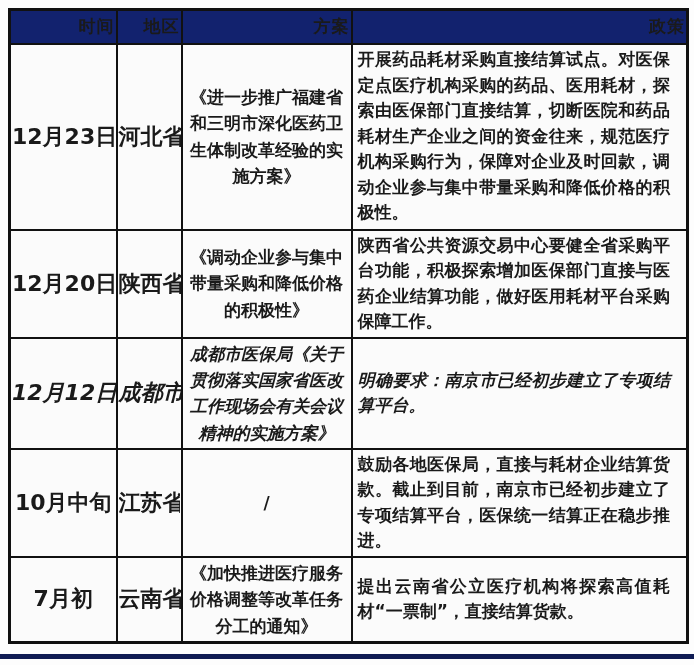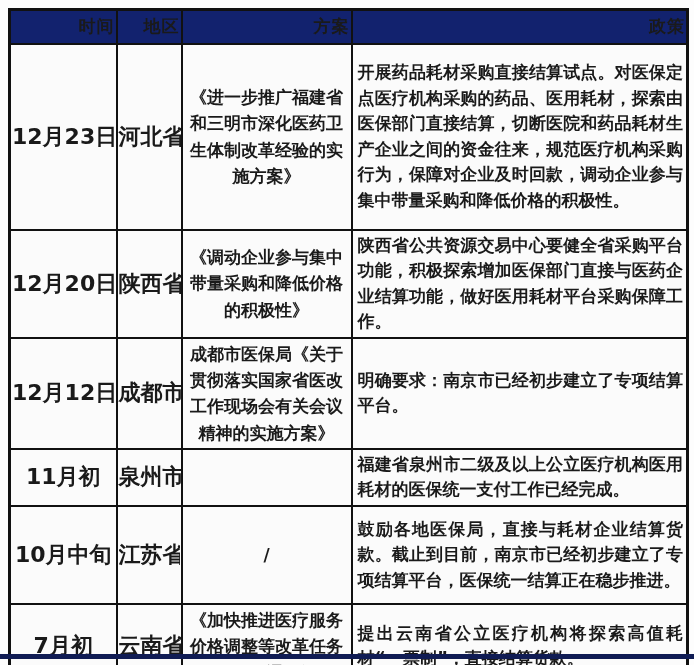--- a/index.html
+++ b/index.html
@@ -54,26 +54,26 @@
     font-size: 17px;
     line-height: 1.55;
     padding: 2px 6px;
     margin-left: 44px;
   }
   td.c-policy {
     text-align: justify;
     vertical-align: middle;
     font-size: 17px;
     line-height: 1.5;
-    padding: 2px 3px 2px 5px;
+    padding: 2px 16px 2px 5px;
   }
   
   tr.r0 td { height: 186px; }
   tr.r1 td { height: 97px; }
-  tr.r2 td { height: 105px; }
+  tr.r2 td { height: 105px; font-style: italic; }
   tr.r3 td { height: 50px; }
   tr.r4 td { height: 98px; border-radius: 12px; }
   tr.r5 td { height: 74px; }
   .bottom-bar {
     position: absolute;
     left: 0;
     bottom: 6px;
     width: 694px;
     height: 5px;
     background: var(--bar-bg, #101c54);
@@ -110,26 +110,20 @@
         <td class="c-region">陕西省</td>
         <td class="c-plan">《调动企业参与集中带量采购和降低价格的积极性》</td>
         <td class="c-policy">陕西省公共资源交易中心要健全省采购平台功能，积极探索增加医保部门直接与医药企业结算功能，做好医用耗材平台采购保障工作。</td>
       </tr>
       <tr class="r2">
         <td class="c-time">12月12日</td>
         <td class="c-region">成都市</td>
         <td class="c-plan">成都市医保局《关于贯彻落实国家省医改工作现场会有关会议精神的实施方案》</td>
         <td class="c-policy">明确要求：南京市已经初步建立了专项结算平台。</td>
       </tr>
-      <tr class="r3">
-        <td class="c-time">11月初</td>
-        <td class="c-region">泉州市</td>
-        <td class="c-plan"></td>
-        <td class="c-policy">福建省泉州市二级及以上公立医疗机构医用耗材的医保统一支付工作已经完成。</td>
-      </tr>
       <tr class="r4">
         <td class="c-time">10月中旬</td>
         <td class="c-region">江苏省</td>
         <td class="c-plan">/</td>
         <td class="c-policy">鼓励各地医保局，直接与耗材企业结算货款。截止到目前，南京市已经初步建立了专项结算平台，医保统一结算正在稳步推进。</td>
       </tr>
       <tr class="r5">
         <td class="c-time">7月初</td>
         <td class="c-region">云南省</td>
         <td class="c-plan">《加快推进医疗服务价格调整等改革任务分工的通知》</td>

